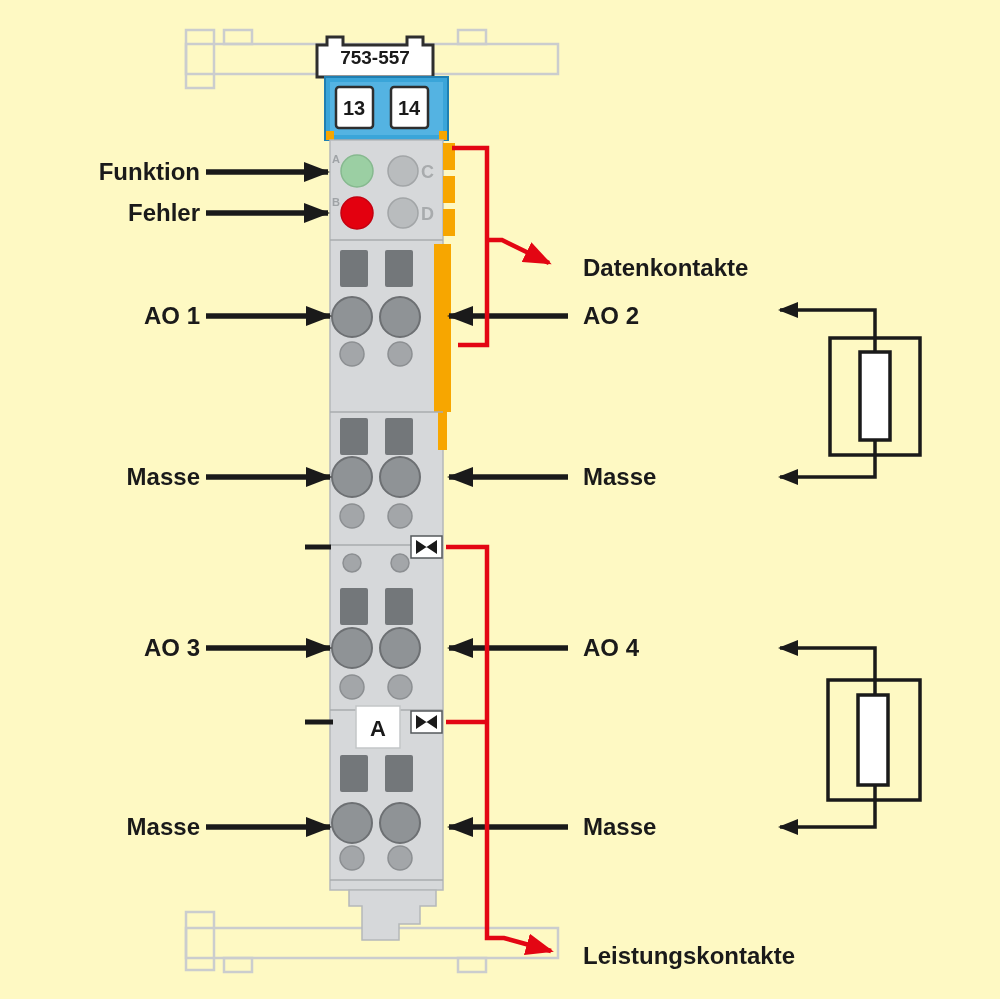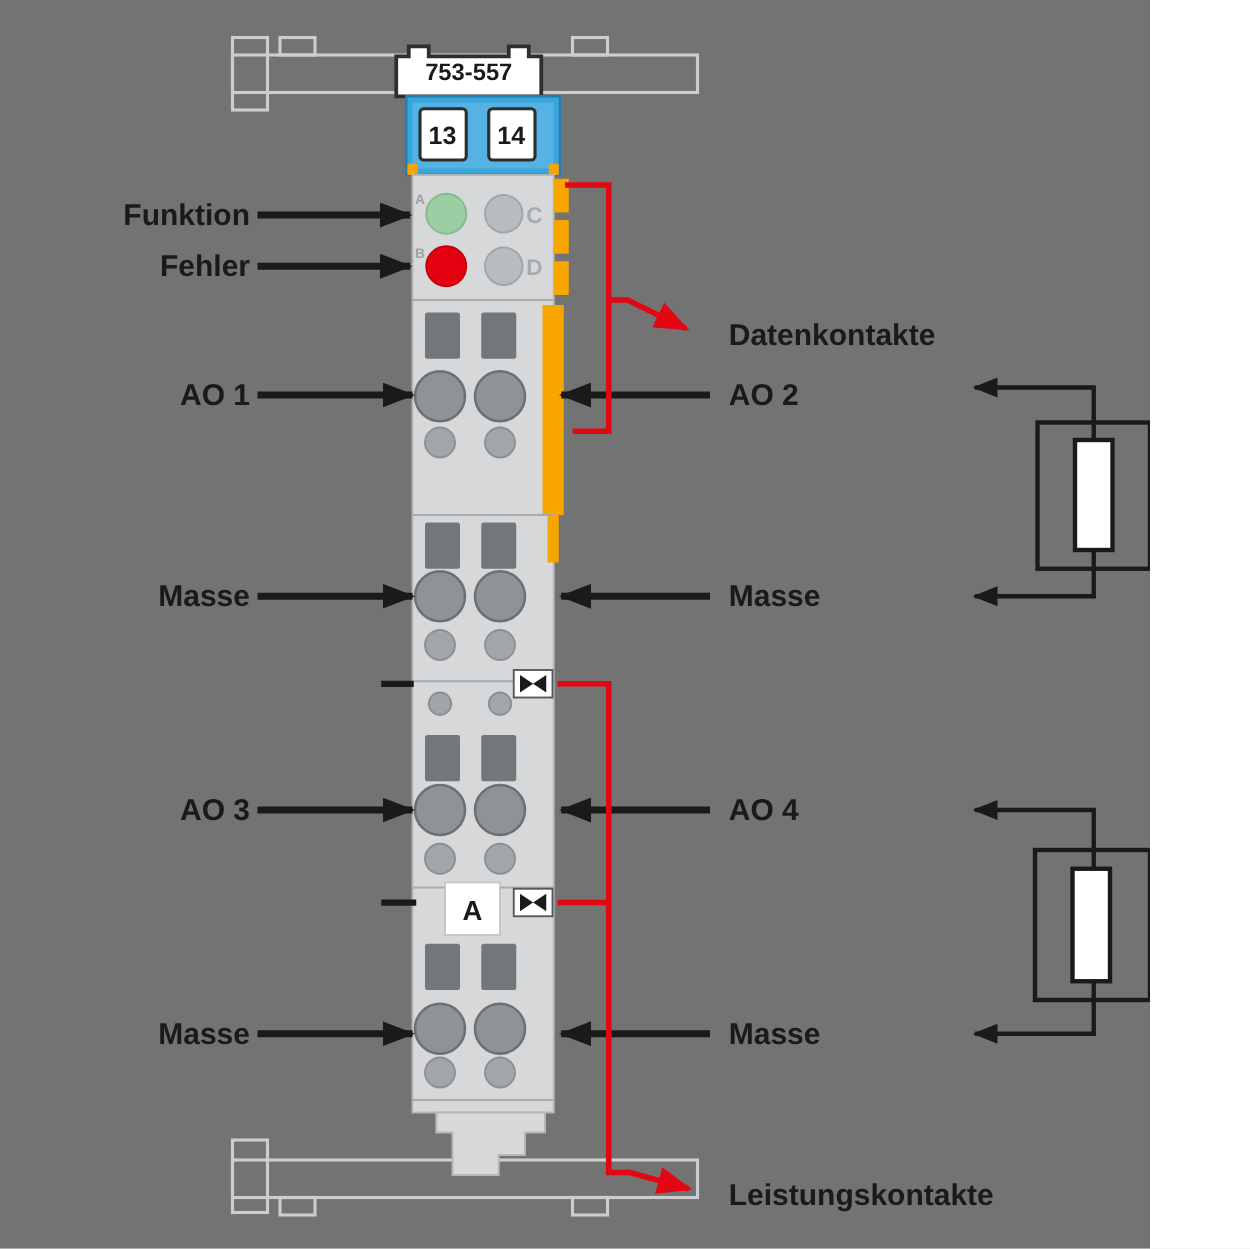--- a/index.html
+++ b/index.html
@@ -1,20 +1,20 @@
 <!DOCTYPE html>
 <html><head>
 <meta charset="utf-8">
 <style>
   html, body { margin: 0; padding: 0; background: #ffffff; }
   .stage {
     position: relative;
-    width: 920px;
+    width: 1000px;
     height: 999px;
-    background: #737373;
+    background: #fef9c3;
     overflow: hidden;
     font-family: "Liberation Sans", sans-serif;
   }
   svg text {
     font-family: "Liberation Sans", sans-serif;
     fill: #1a1a1a;
   }
   .lbl      { font-size: 24px; font-weight: bold; }
   .partnum  { font-size: 19px; font-weight: bold; }
   .termnum  { font-size: 20px; font-weight: bold; }

